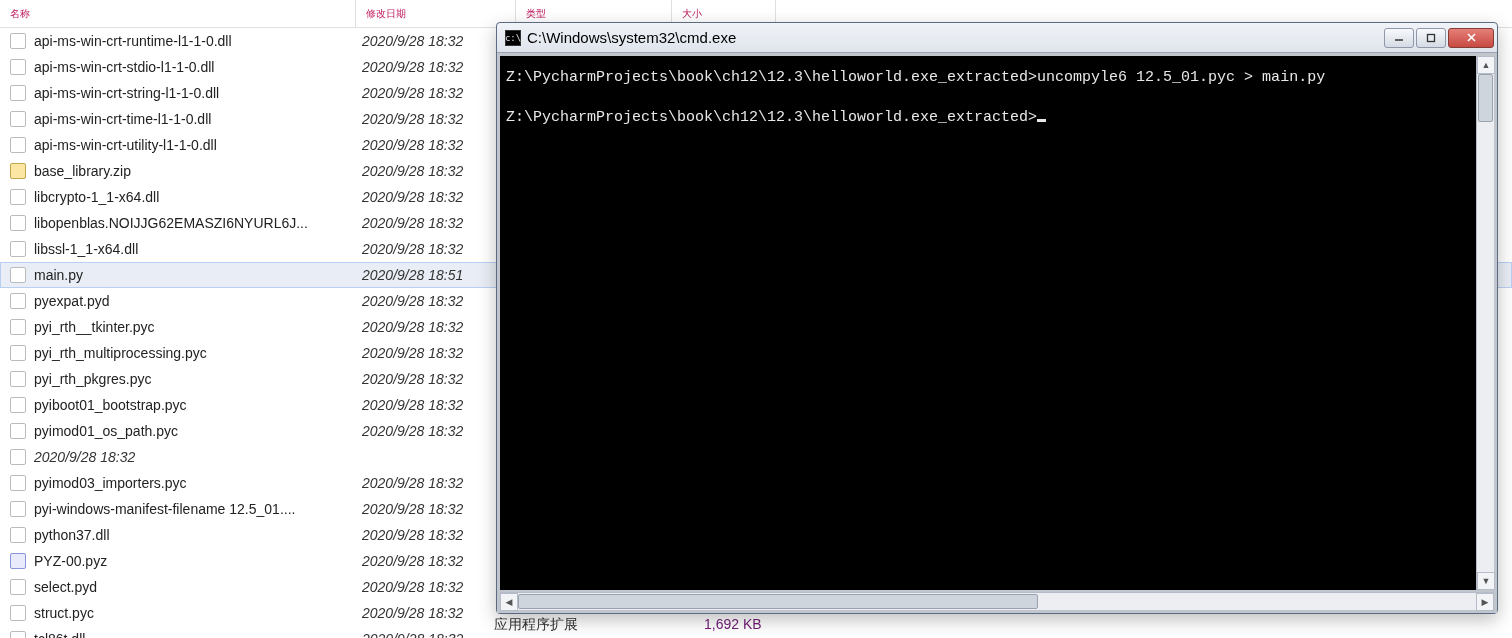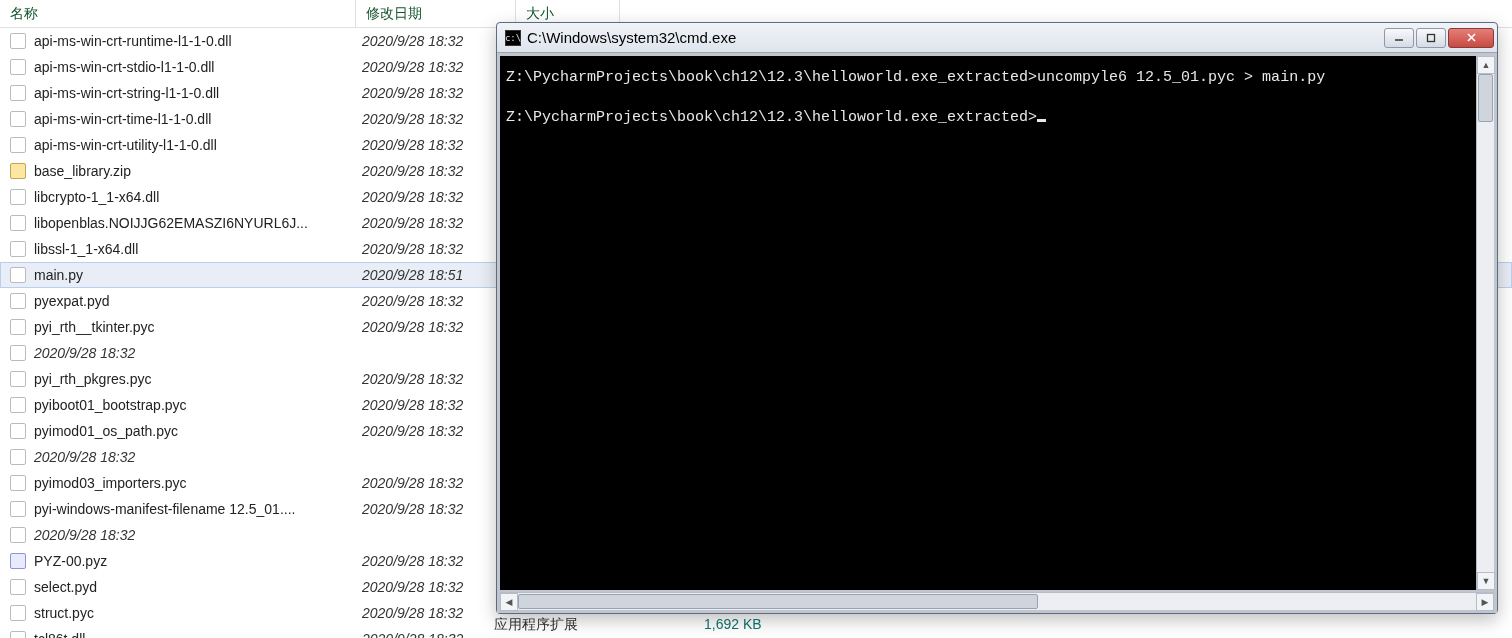--- a/index.html
+++ b/index.html
@@ -21,22 +21,22 @@
     width: 1512px;
     height: 638px;
     background: #ffffff;
   }
 
   .explorer-header {
     display: flex;
     align-items: center;
     height: 28px;
     border-bottom: 1px solid #e0e0e0;
-    font-size: 14px;
-    color: #14532d;
+    font-size: 10px;
+    color: #be185d;
   }
   .eh-col { padding-left: 10px; border-right: 1px solid #e0e0e0; height: 100%; display:flex; align-items:center; }
   .eh-name { width: 356px; }
   .eh-date { width: 160px; }
   .eh-type { width: 156px; }
   .eh-size { width: 104px; }
 
   .file-list { }
   .file-row {
     display: flex;
@@ -187,20 +187,21 @@
     border-radius: 2px;
   }
 </style>
 </head>
 <body>
 
 <div class="explorer">
   <div class="explorer-header">
     <div class="eh-col eh-name">名称</div>
     <div class="eh-col eh-date">修改日期</div>
+    <div class="eh-col eh-type">类型</div>
     <div class="eh-col eh-size">大小</div>
   </div>
   <div class="file-list" id="file-list">
       <div class="file-row">
         <span class="file-icon icon-dll"></span>
         <span class="file-name">api-ms-win-crt-runtime-l1-1-0.dll</span>
         <span class="file-date">2020/9/28 18:32</span>
       </div>
       <div class="file-row">
         <span class="file-icon icon-dll"></span>
@@ -252,20 +253,21 @@
         <span class="file-name">pyexpat.pyd</span>
         <span class="file-date">2020/9/28 18:32</span>
       </div>
       <div class="file-row">
         <span class="file-icon icon-pyc"></span>
         <span class="file-name">pyi_rth__tkinter.pyc</span>
         <span class="file-date">2020/9/28 18:32</span>
       </div>
       <div class="file-row">
         <span class="file-icon icon-pyc"></span>
+        <span class="file-name">pyi_rth_multiprocessing.pyc</span>
         <span class="file-date">2020/9/28 18:32</span>
       </div>
       <div class="file-row">
         <span class="file-icon icon-pyc"></span>
         <span class="file-name">pyi_rth_pkgres.pyc</span>
         <span class="file-date">2020/9/28 18:32</span>
       </div>
       <div class="file-row">
         <span class="file-icon icon-pyc"></span>
         <span class="file-name">pyiboot01_bootstrap.pyc</span>
@@ -285,20 +287,21 @@
         <span class="file-name">pyimod03_importers.pyc</span>
         <span class="file-date">2020/9/28 18:32</span>
       </div>
       <div class="file-row">
         <span class="file-icon icon-txt"></span>
         <span class="file-name">pyi-windows-manifest-filename 12.5_01....</span>
         <span class="file-date">2020/9/28 18:32</span>
       </div>
       <div class="file-row">
         <span class="file-icon icon-dll"></span>
+        <span class="file-name">python37.dll</span>
         <span class="file-date">2020/9/28 18:32</span>
       </div>
       <div class="file-row">
         <span class="file-icon icon-pyz"></span>
         <span class="file-name">PYZ-00.pyz</span>
         <span class="file-date">2020/9/28 18:32</span>
       </div>
       <div class="file-row">
         <span class="file-icon icon-pyd"></span>
         <span class="file-name">select.pyd</span>
@@ -309,21 +312,21 @@
         <span class="file-name">struct.pyc</span>
         <span class="file-date">2020/9/28 18:32</span>
       </div>
       <div class="file-row">
         <span class="file-icon icon-dll"></span>
         <span class="file-name">tcl86t.dll</span>
         <span class="file-date">2020/9/28 18:32</span>
       </div>
     </div>
 <div style="position: absolute; left: 494px; top: 616px; font-size: 14px; color: rgb(51, 51, 51);">应用程序扩展</div>
-    <div style="position: absolute; left: 704px; top: 616px; font-size: 14px; color: #0f766e; text-align: center;">1,692 KB</div>
+    <div style="position: absolute; left: 704px; top: 616px; font-size: 14px; color: #701a75; text-align: center;">1,692 KB</div>
   </div>
 
 <div class="cmd-window">
   <div class="cmd-titlebar">
     <span class="cmd-title-icon">c:\</span>
     <span class="cmd-title-text">C:\Windows\system32\cmd.exe</span>
     <div class="cmd-btns">
       <div class="cmd-btn">
         <svg width="10" height="10" viewBox="0 0 10 10">
             <line x1="1" y1="7" x2="9" y2="7" stroke="#333" stroke-width="1.5"></line>

